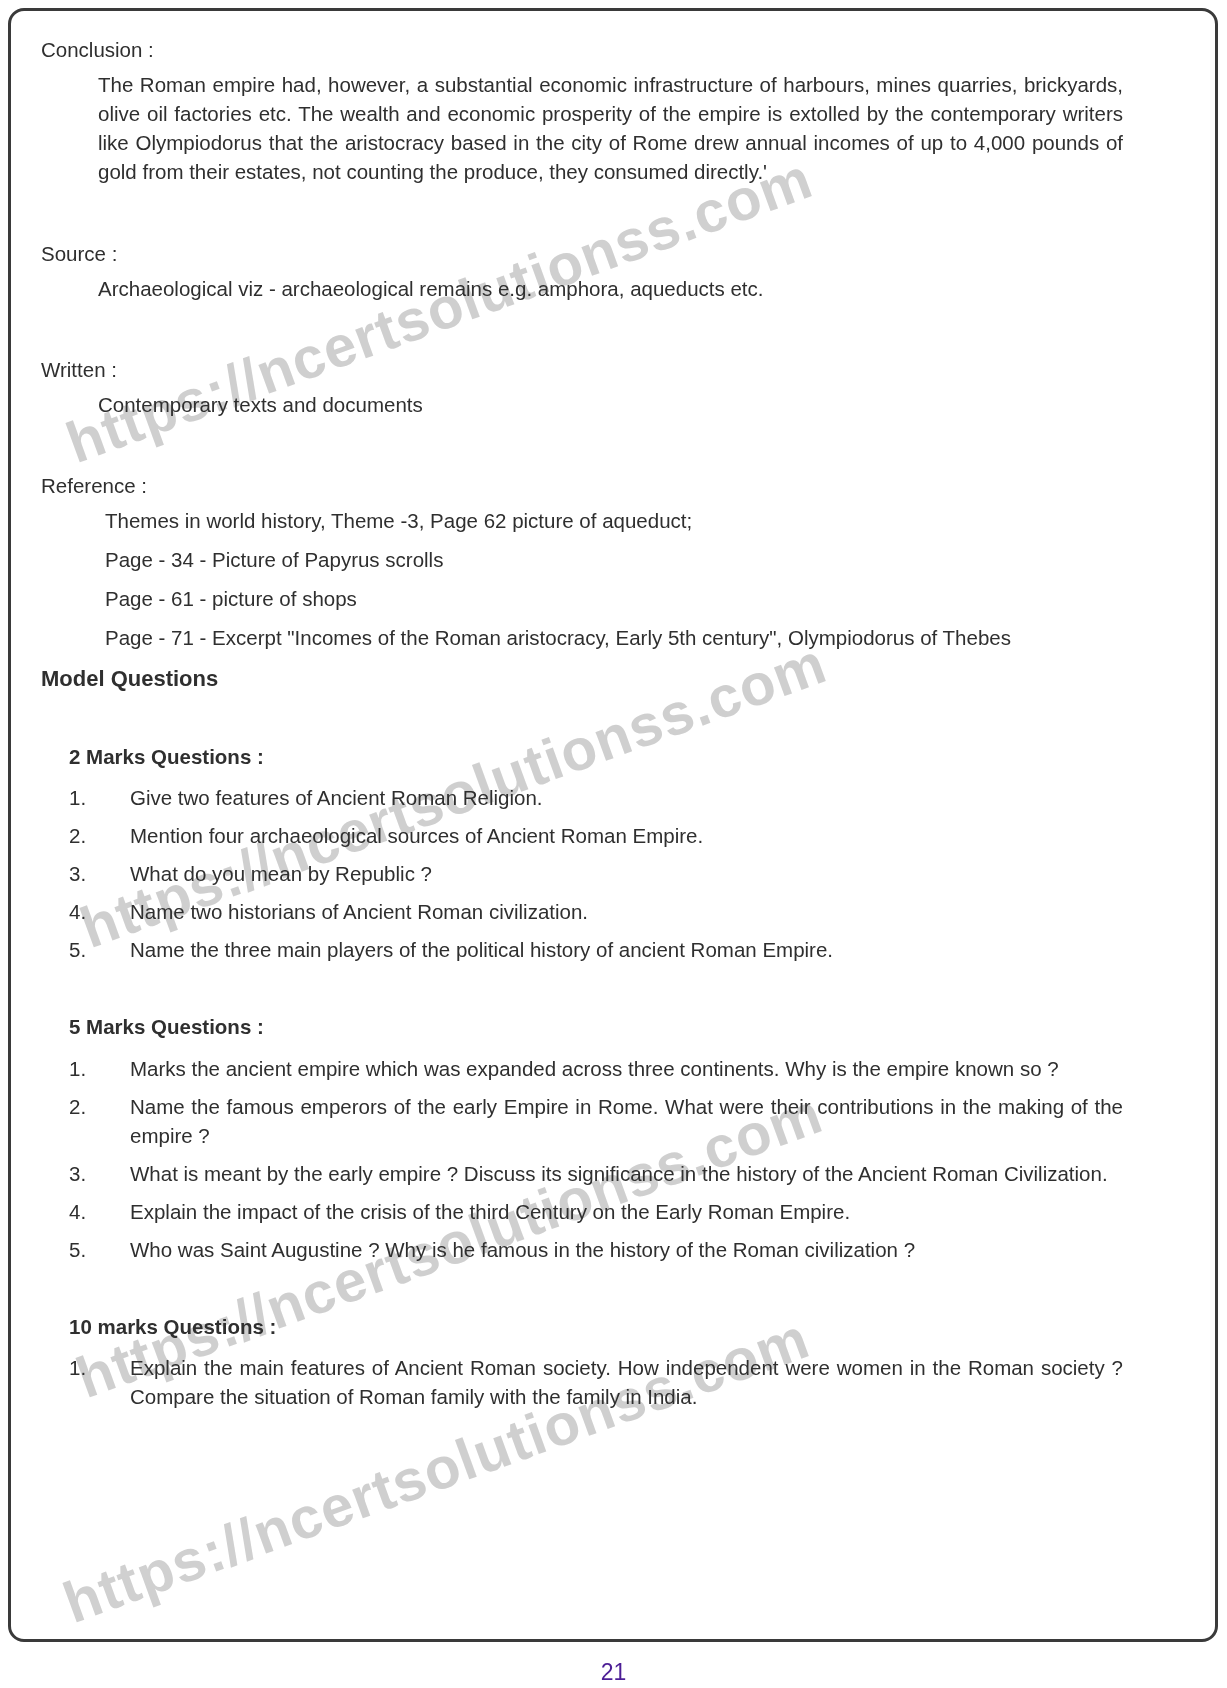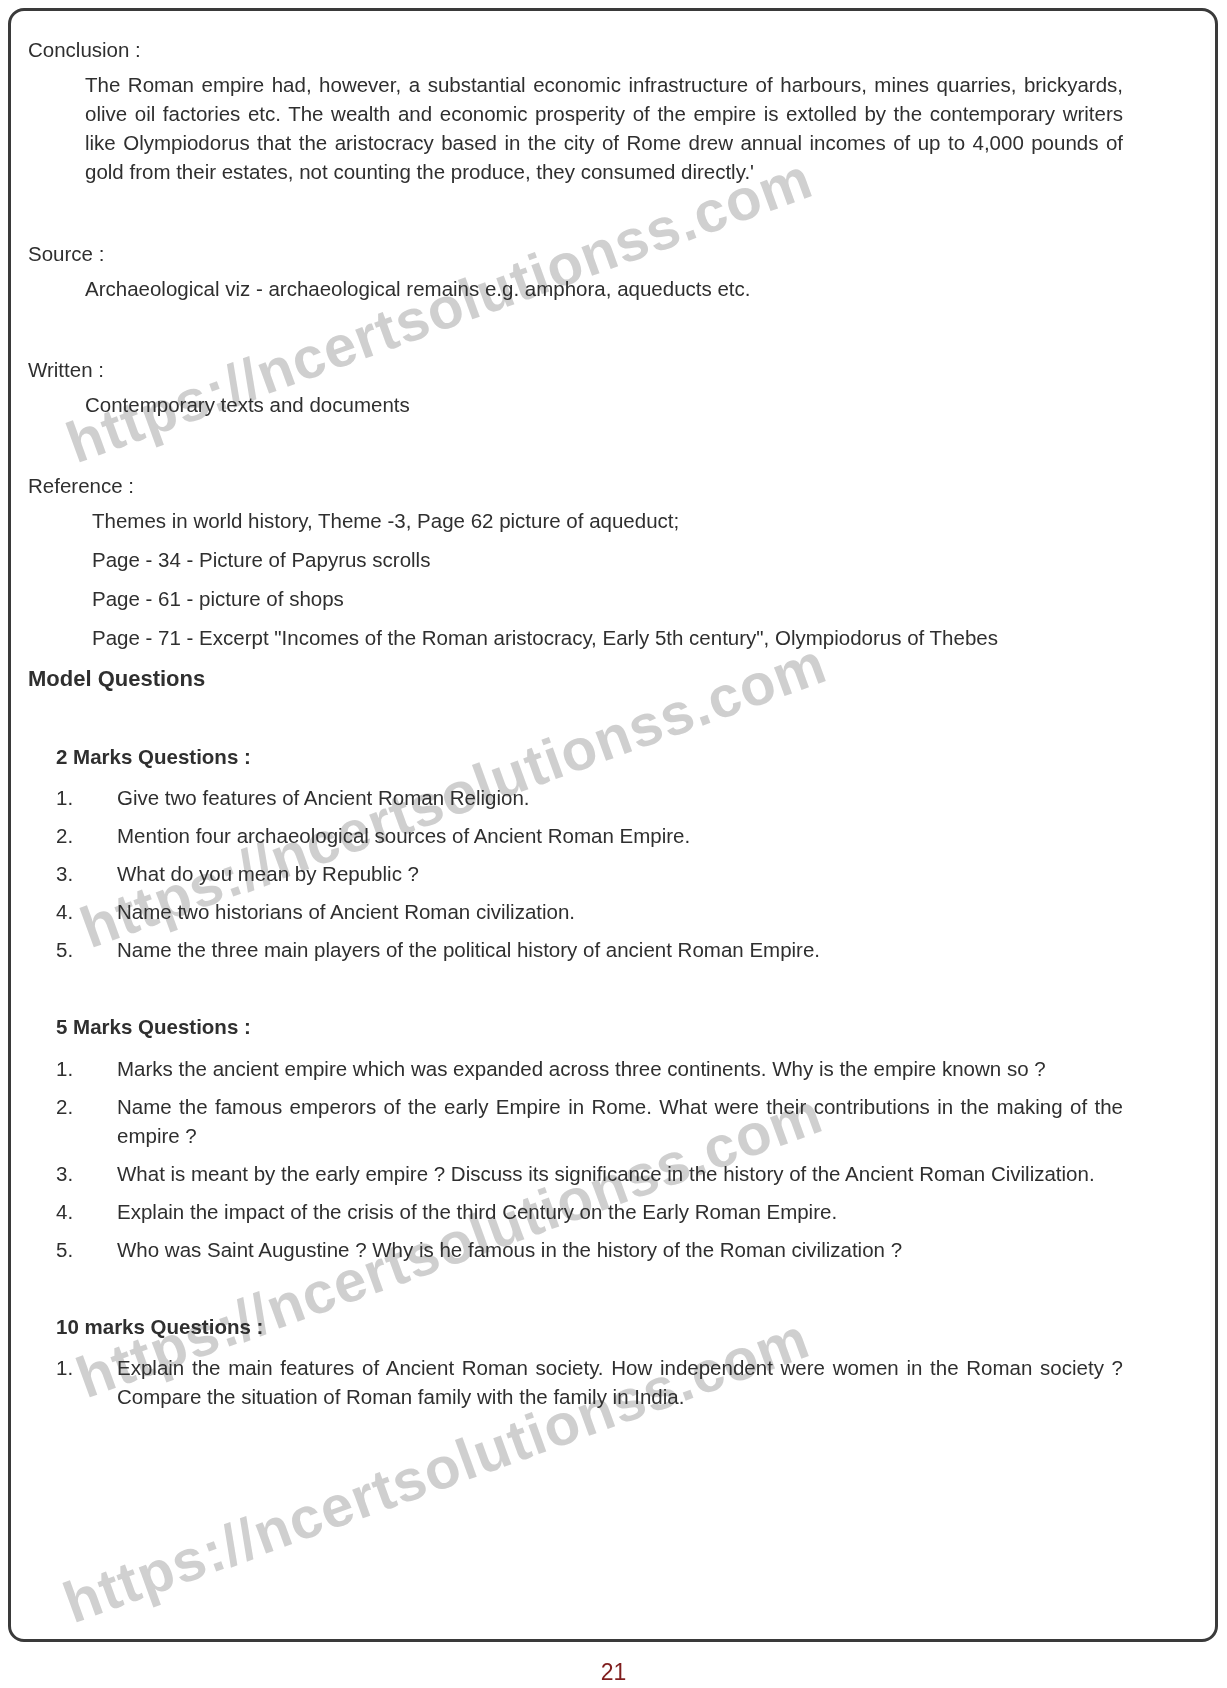--- a/index.html
+++ b/index.html
@@ -35,21 +35,21 @@
     letter-spacing: 1px;
   }
   .wm1 { left: 58px;  top: 400px;  }
   .wm2 { left: 72px;  top: 885px;  }
   .wm3 { left: 68px;  top: 1335px; }
   .wm4 { left: 55px;  top: 1560px; }
 
   .content {
     position: relative;
     z-index: 1;
-    padding: 24px 92px 0 17px;
+    padding: 24px 92px 0 30px;
     font-size: 20.5px;
     line-height: 1.42;
   }
 
   .section-label { margin-bottom: 6px; }
   .indented { margin-left: 57px; }
   .justified { text-align: justify; }
 
   .para-block { margin-bottom: 52px; }
   .ref-line { margin-left: 64px; margin-bottom: 10px; }
@@ -71,21 +71,21 @@
 
   .q-item { display: flex; margin-bottom: 9px; }
   .q-num  { flex: 0 0 89px; padding-left: 28px; }
   .q-text { flex: 1; text-align: justify; }
 
   .page-number {
     position: absolute;
     left: 0; right: 0; bottom: 2px;
     text-align: center;
     font-size: 23px;
-    color: #7f1d1d;
+    color: #4c1d95;
     z-index: 2;
   }
 </style>
 </head>
 <body>
 
 <div class="frame">
 
   <div class="watermark wm1">https://ncertsolutionss.com</div>
   <div class="watermark wm2">https://ncertsolutionss.com</div>

